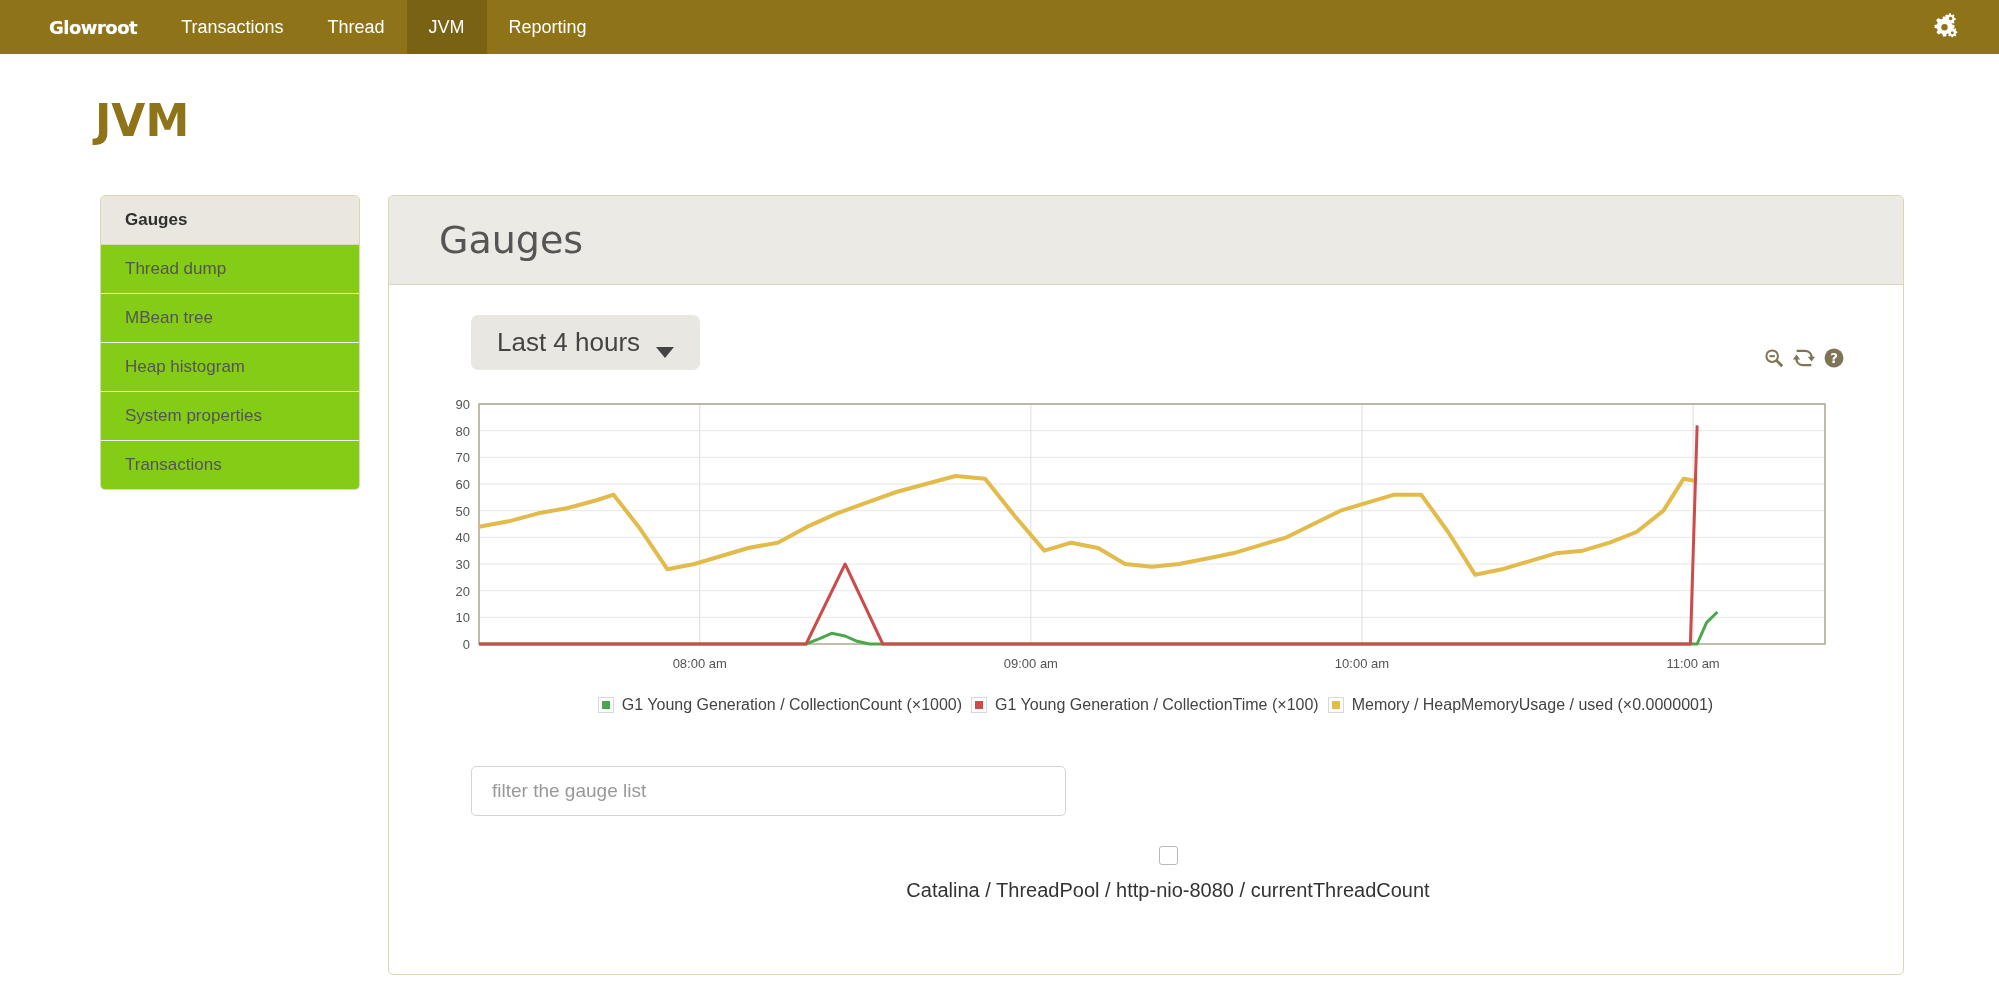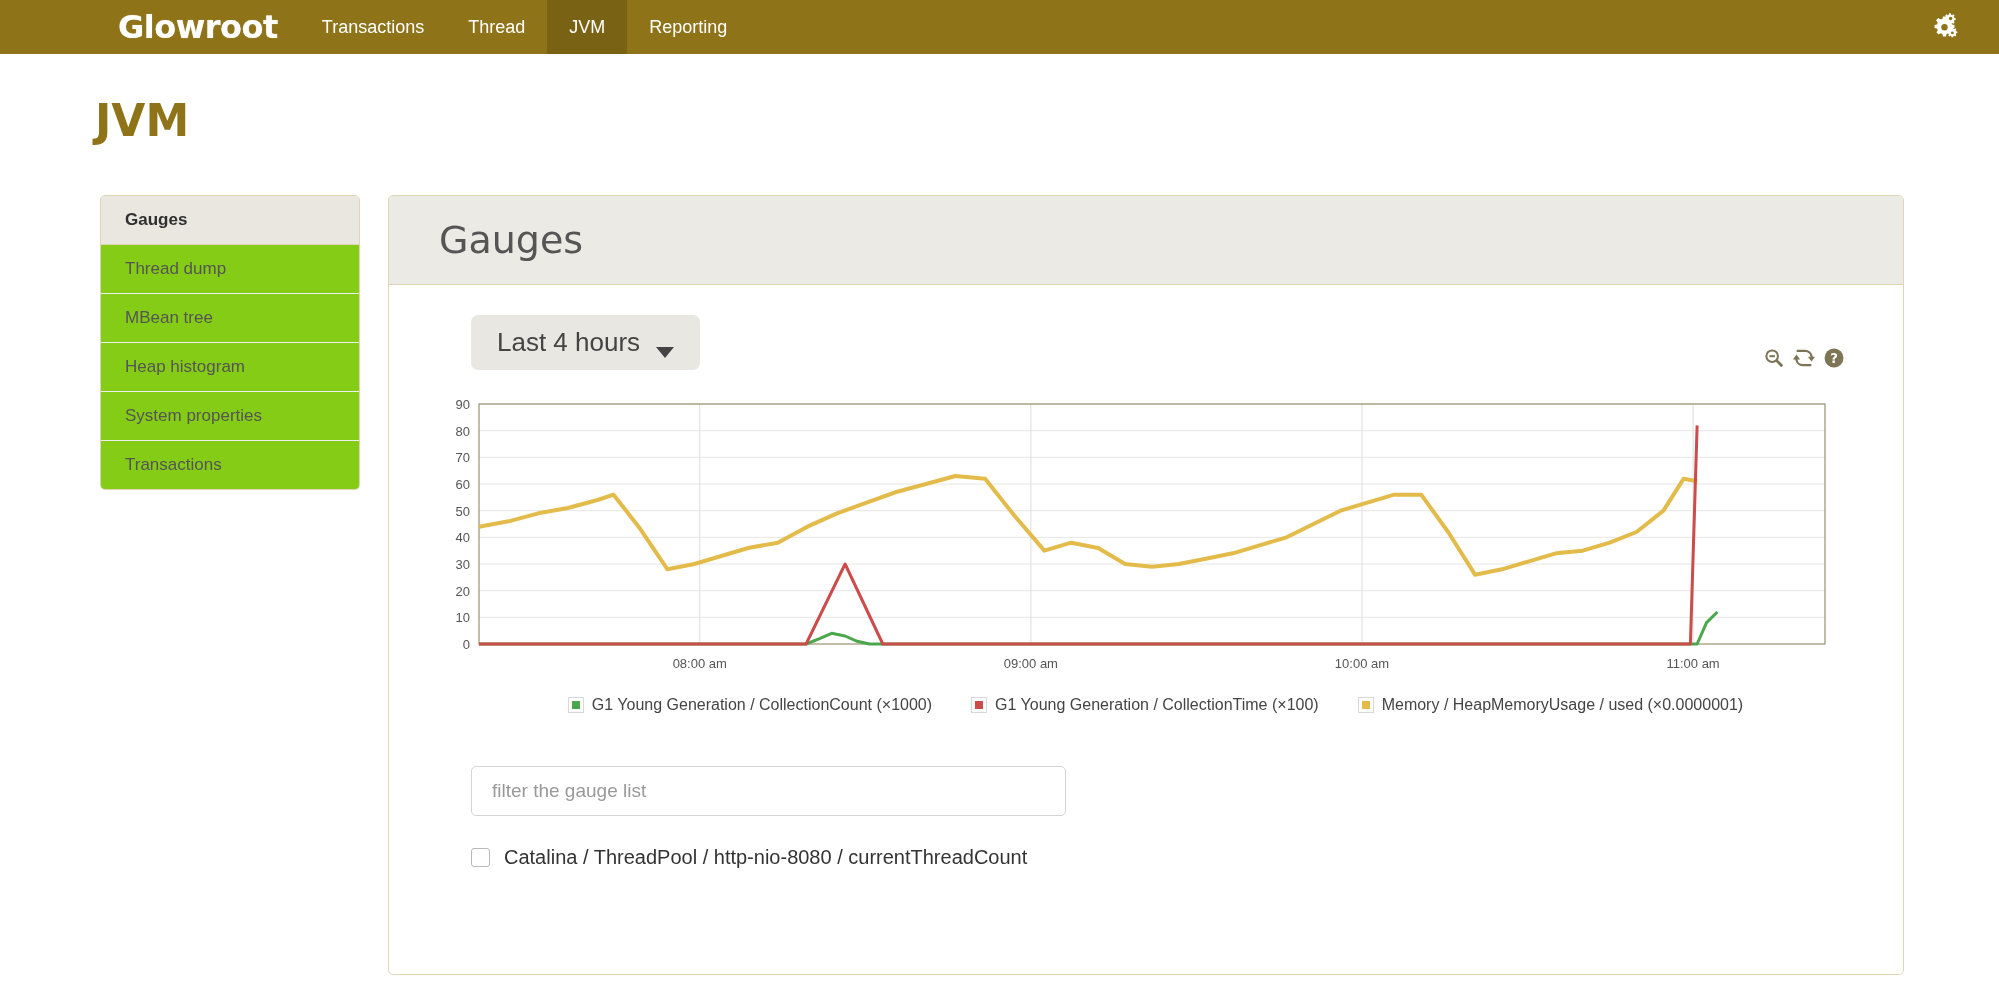--- a/index.html
+++ b/index.html
@@ -15,25 +15,25 @@
   
   .navbar {
     height: 54px;
     background: #8f7319;
     display: flex;
     align-items: stretch;
     position: relative;
   }
   .nav-brand {
     color: #ffffff;
-    font-size: 32px;
+    font-size: 18px;
     font-weight: bold;
     letter-spacing: -0.5px;
     padding: 0 22px 0 0;
-    margin-left: 118px;
+    margin-left: 49px;
     display: flex;
     align-items: center;
     text-decoration: none;
     font-family: "DejaVu Sans", sans-serif;
     text-shadow: 0 0 1px rgba(255,255,255,.5);
   }
   .nav-items { display: flex; align-items: stretch; }
   .nav-item {
     display: flex;
     align-items: center;
@@ -159,21 +159,21 @@
     position: relative;
     height: 290px;
   }
   .chart-svg { display: block; }
 
   
   .legend {
     display: flex;
     justify-content: center;
     align-items: center;
-    gap: 40px;
+    gap: 10px;
     margin-top: 10px;
     padding-left: 20px;
   }
   .legend-item {
     display: flex;
     align-items: center;
     gap: 9px;
     font-size: 16px;
     color: #444444;
     white-space: nowrap;
@@ -201,20 +201,21 @@
   .filter-input::placeholder { color: #999999; }
 
   .gauge-list { margin: 26px 0 0 44px; }
   .gauge-row {
     display: flex;
     align-items: center;
     gap: 14px;
     font-size: 20px;
     color: #333333;
     padding: 4px 0;
+    flex-direction: column;
   }
   .gauge-cb {
     width: 19px; height: 19px;
     border: 1px solid #b9b9b9;
     border-radius: 3px;
     background: #ffffff;
     flex: 0 0 19px;
     cursor: pointer;
   }
 </style>

